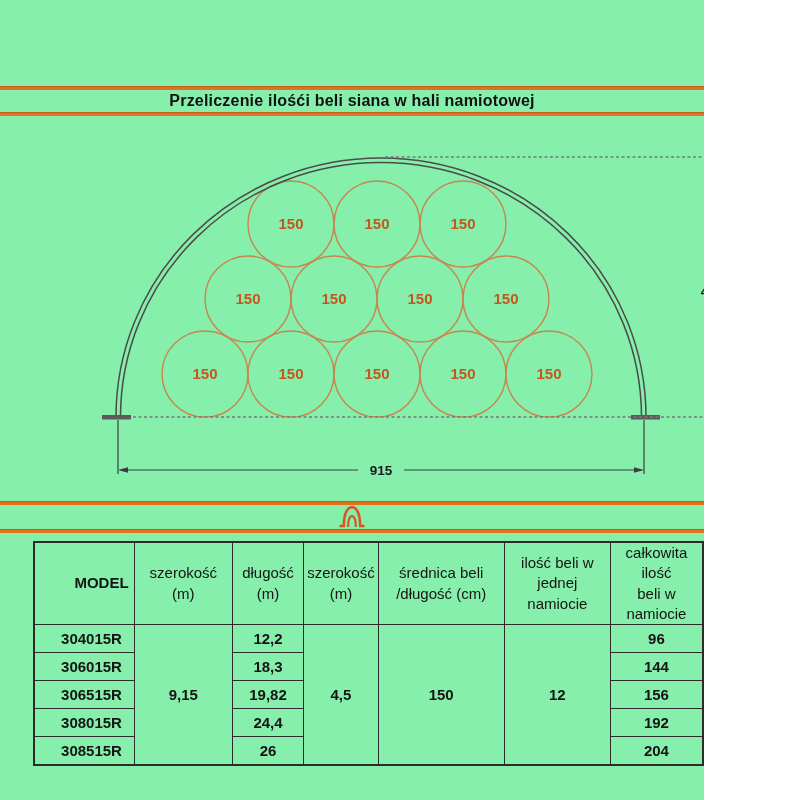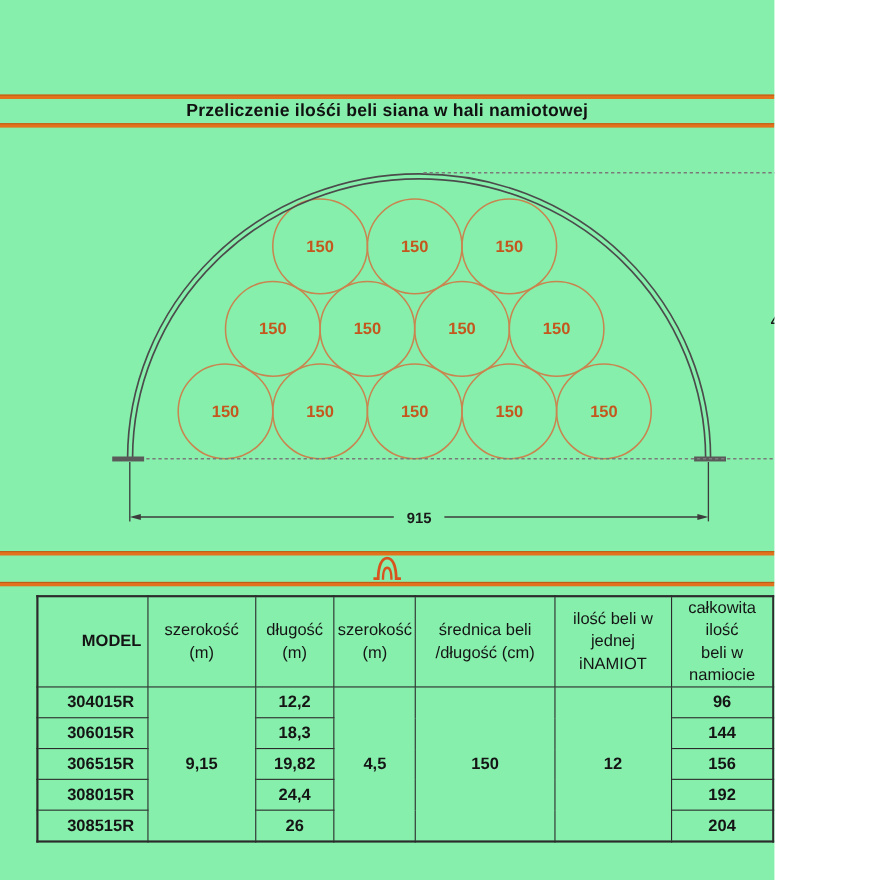--- a/index.html
+++ b/index.html
@@ -140,21 +140,21 @@
         <th>
           <div class="hline">szerokość</div>
             <div class="hline">(m)</div>
         </th>
         <th>
           <div class="hline">średnica beli</div>
             <div class="hline">/długość (cm)</div>
         </th>
         <th>
           <div class="hline">ilość beli w jednej</div>
-            <div class="hline">iNAMIOT</div>
+            <div class="hline">namiocie</div>
         </th>
         <th>
           <div class="hline">całkowita ilość</div>
             <div class="hline">beli w namiocie</div>
         </th>
       </tr>
     </thead>
     <tbody>
       <tr>
         <td class="model-c">304015R</td>

